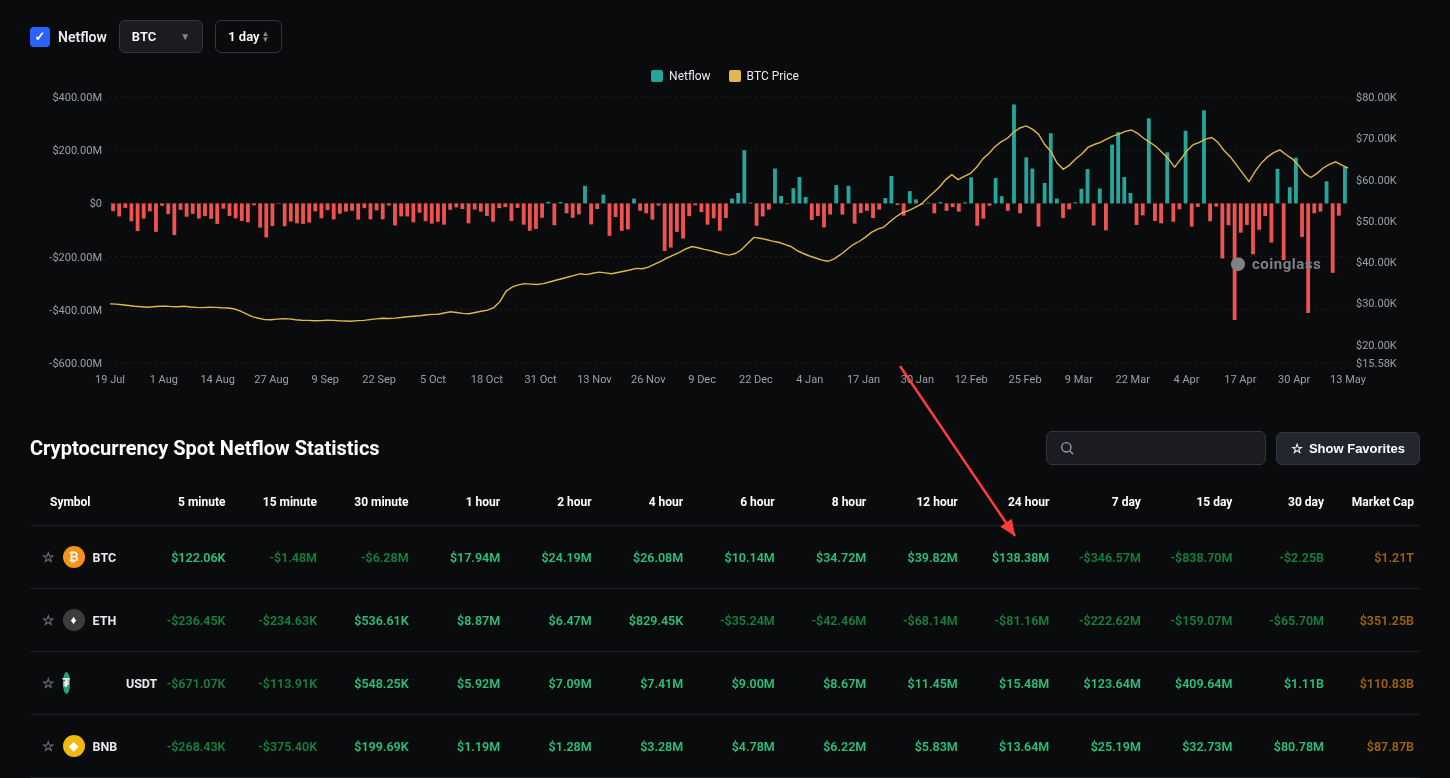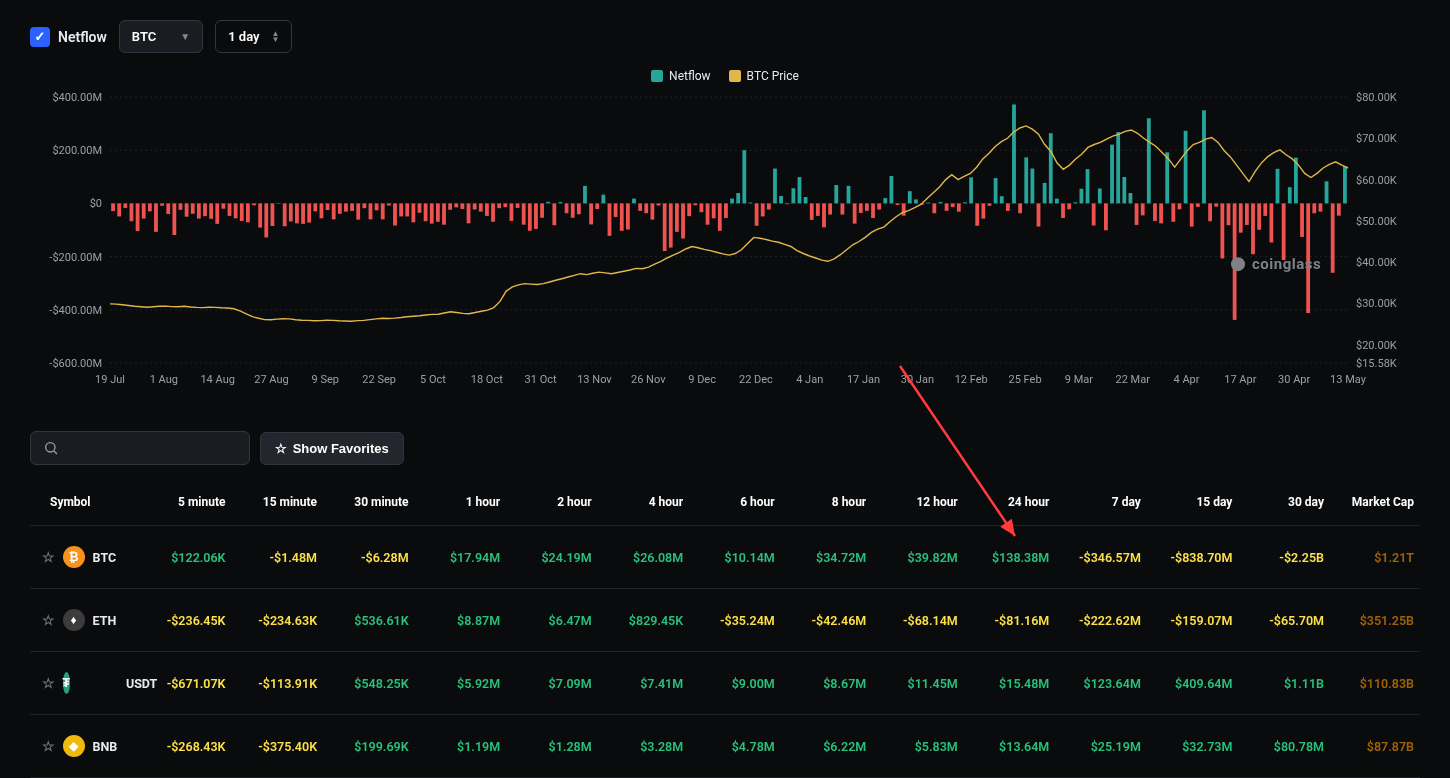--- a/index.html
+++ b/index.html
@@ -55,21 +55,21 @@
   .period-select {
     background: #0a0b0d;
     border: 1px solid #313540;
     border-radius: 6px;
     padding: 8px 12px;
     color: #fff;
     font-size: 13px;
     font-weight: 600;
     display: flex;
     align-items: center;
-    gap: 12px;
+    gap: 2px;
     cursor: pointer;
   }
   .updown { display:flex; flex-direction:column; line-height:6px; font-size:8px; color:#888;}
   
   .chart-wrap { position: relative; }
   .legend-row {
     display: flex;
     justify-content: center;
     gap: 18px;
     font-size: 12px;
@@ -150,21 +150,21 @@
   }
   table.netflow tbody td:first-child { text-align: left; padding-left: 12px; }
   .sym-cell { display: flex; align-items: center; gap: 8px; }
   .star { color: #6c7079; font-size: 14px; cursor: pointer; }
   .coin {
     width: 22px; height: 22px; border-radius: 50%;
     display: flex; align-items: center; justify-content: center;
     font-size: 12px; font-weight: 700; color:#fff;
   }
   .pos { color: #29c07b; }
-  .neg { color: #fde047; }
+  .neg { color: #15803d; }
   .mcap { color: #a16207; }
 </style>
 </head>
 <body>
 
 <div class="header-row">
   <div class="header-controls">
     <label class="checkbox-wrap">
       <span class="checkbox">✓</span>
       <span>Netflow</span>
@@ -448,20 +448,21 @@
         <text x="1222" y="178.16609748525303" class="watermark">coinglass</text>
       </svg>
   </div>
 <svg style="position:absolute;left:0;top:0;width:1390px;height:480px;pointer-events:none;overflow:visible;">
       <line x1="870" y1="275" x2="985" y2="445" class="arrow-line"></line>
       <polygon points="985,445 970.2370662248369,435.66963096388207 981.8330340086285,427.8252998160231" class="arrow-head"></polygon>
     </svg>
   </div>
 
 <div class="stats-header">
+  <h2 class="stats-title">Cryptocurrency Spot Netflow Statistics</h2>
   <div class="stats-controls">
     <div class="search-box">
       <svg width="16" height="16" viewBox="0 0 24 24" fill="none" stroke="#9aa0a6" stroke-width="2">
         <circle cx="11" cy="11" r="7"></circle>
           <line x1="21" y1="21" x2="16.5" y2="16.5"></line>
       </svg>
     </div>
     <button class="fav-btn">
       <span>☆</span>
       <span>Show Favorites</span>

